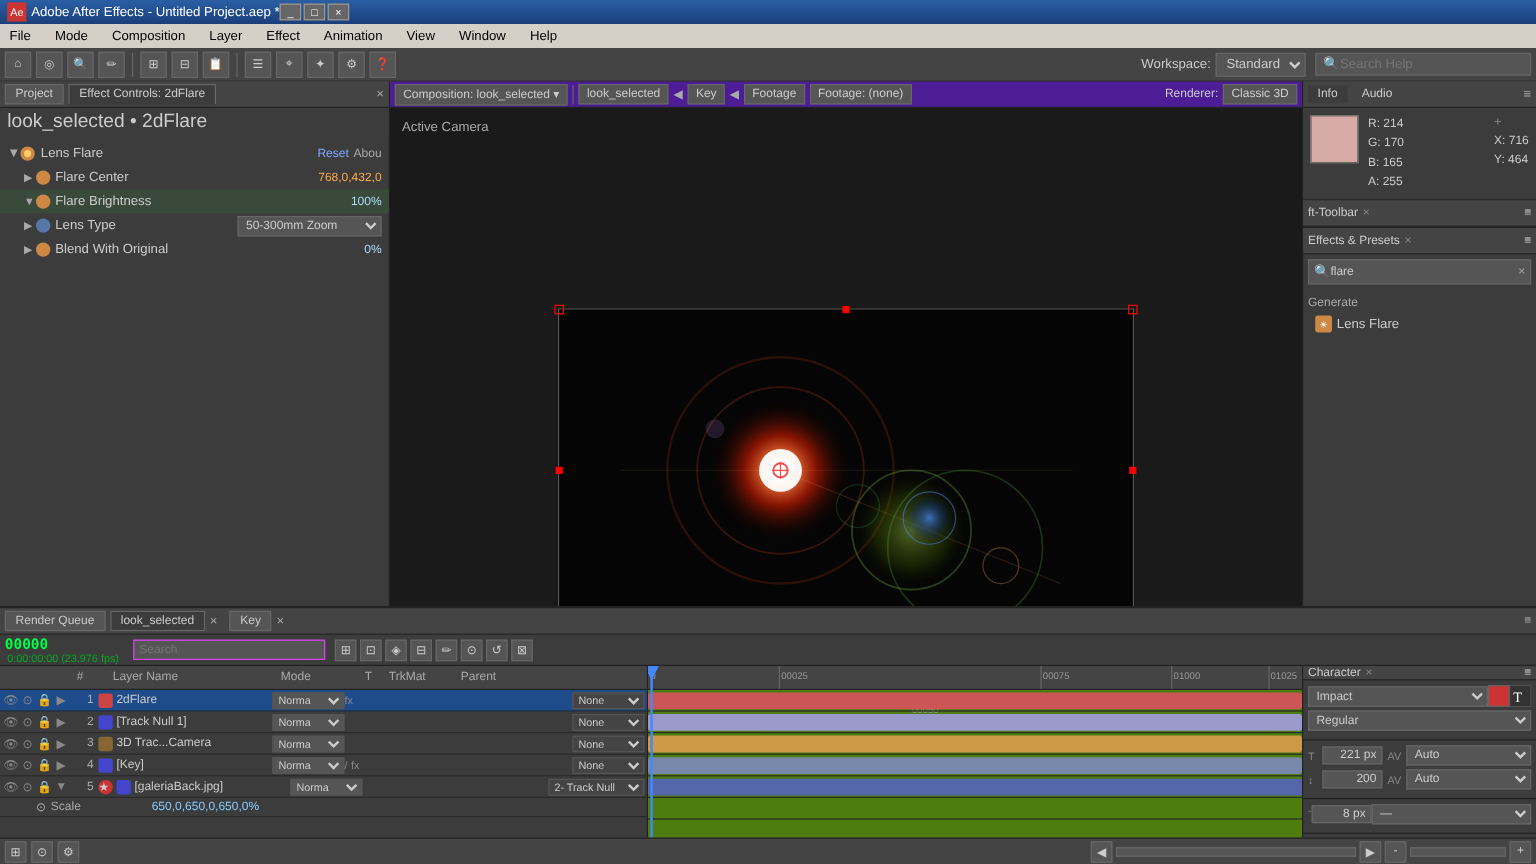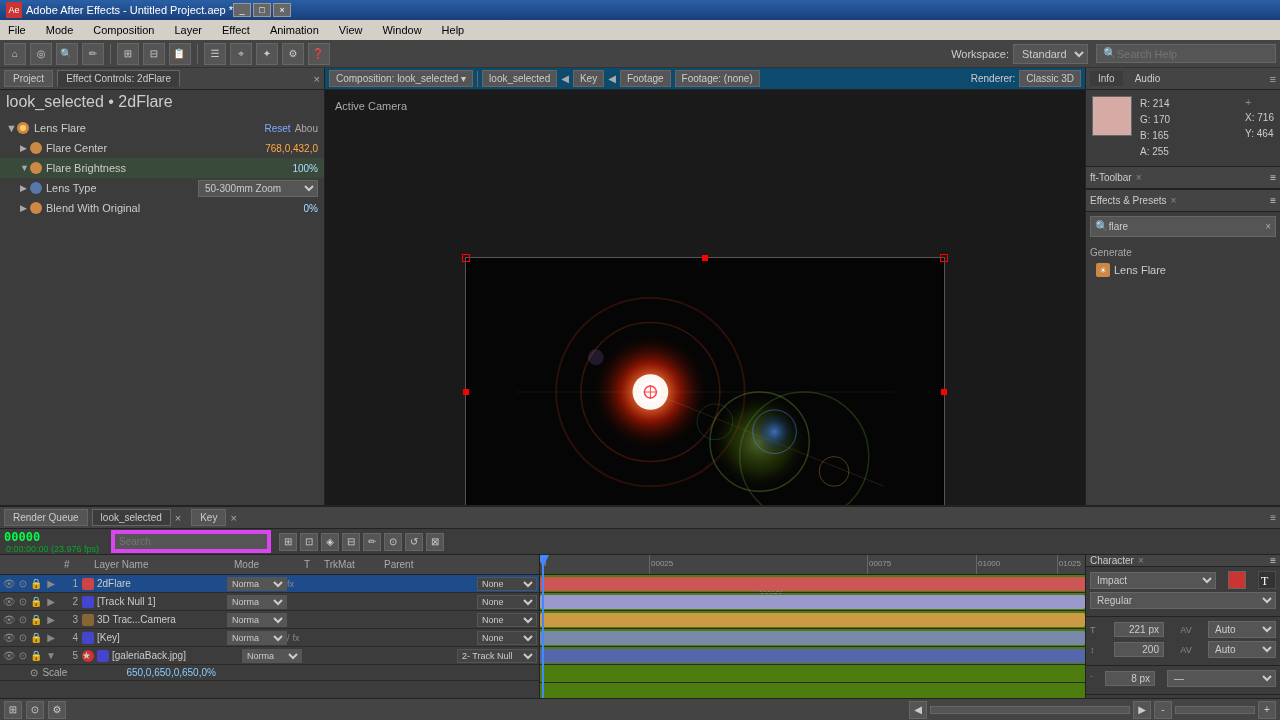--- a/index.html
+++ b/index.html
@@ -144,21 +144,21 @@
     
     #center-panel {
       flex: 1;
       display: flex;
       flex-direction: column;
       background: #2a2a2a;
     }
 
     #comp-header {
       height: 22px;
-      background: #0c4a6e;
+      background: #4c1d95;
       display: flex;
       align-items: center;
       padding: 0 4px;
       border-bottom: 1px solid #222;
       gap: 4px;
     }
     .comp-btn {
       padding: 2px 6px;
       background: #555;
       border: 1px solid #666;
@@ -388,21 +388,21 @@
       align-items: center;
       padding: 0 4px;
       gap: 4px;
       border-bottom: 1px solid #222;
     }
     #timecode { color: #00ff44; font-size: 12px; font-family: monospace; font-weight: bold; }
     #timecode-sub { color: #00aa22; font-size: 9px; margin-left: 2px; }
 
     #timeline-search {
       background: #555;
-      border: 4px solid #d946ef;
+      border: 1px solid #d946ef;
       display: flex;
       align-items: center;
       padding: 2px 4px;
       width: 160px;
       margin-left: 8px;
     }
     #timeline-search input { background: transparent; border: none; color: #ccc; font-size: 10px; outline: none; width: 100%; }
 
     
     #layer-area {
@@ -530,21 +530,21 @@
       height: 22px;
       background: #444;
       display: flex;
       align-items: center;
       padding: 0 4px;
       font-size: 10px;
       color: #ccc;
       border-bottom: 1px solid #222;
     }
     .char-section { padding: 4px; border-bottom: 1px solid #222; }
-    .char-row { display: flex; align-items: center; margin-bottom: 3px; gap: 12px; }
+    .char-row { display: flex; align-items: center; margin-bottom: 3px; gap: 0; }
     .char-select { background: #555; border: 1px solid #666; color: #ccc; font-size: 10px; padding: 1px 2px; flex: 1; }
     .char-input { background: #555; border: 1px solid #666; color: #ccc; font-size: 10px; padding: 1px 4px; width: 50px; text-align: right; }
     .char-color-btn { width: 18px; height: 18px; background: #cc3333; border: 1px solid #666; cursor: pointer; }
 
     
     #timeline-footer {
       height: 22px;
       background: #444;
       display: flex;
       align-items: center;

